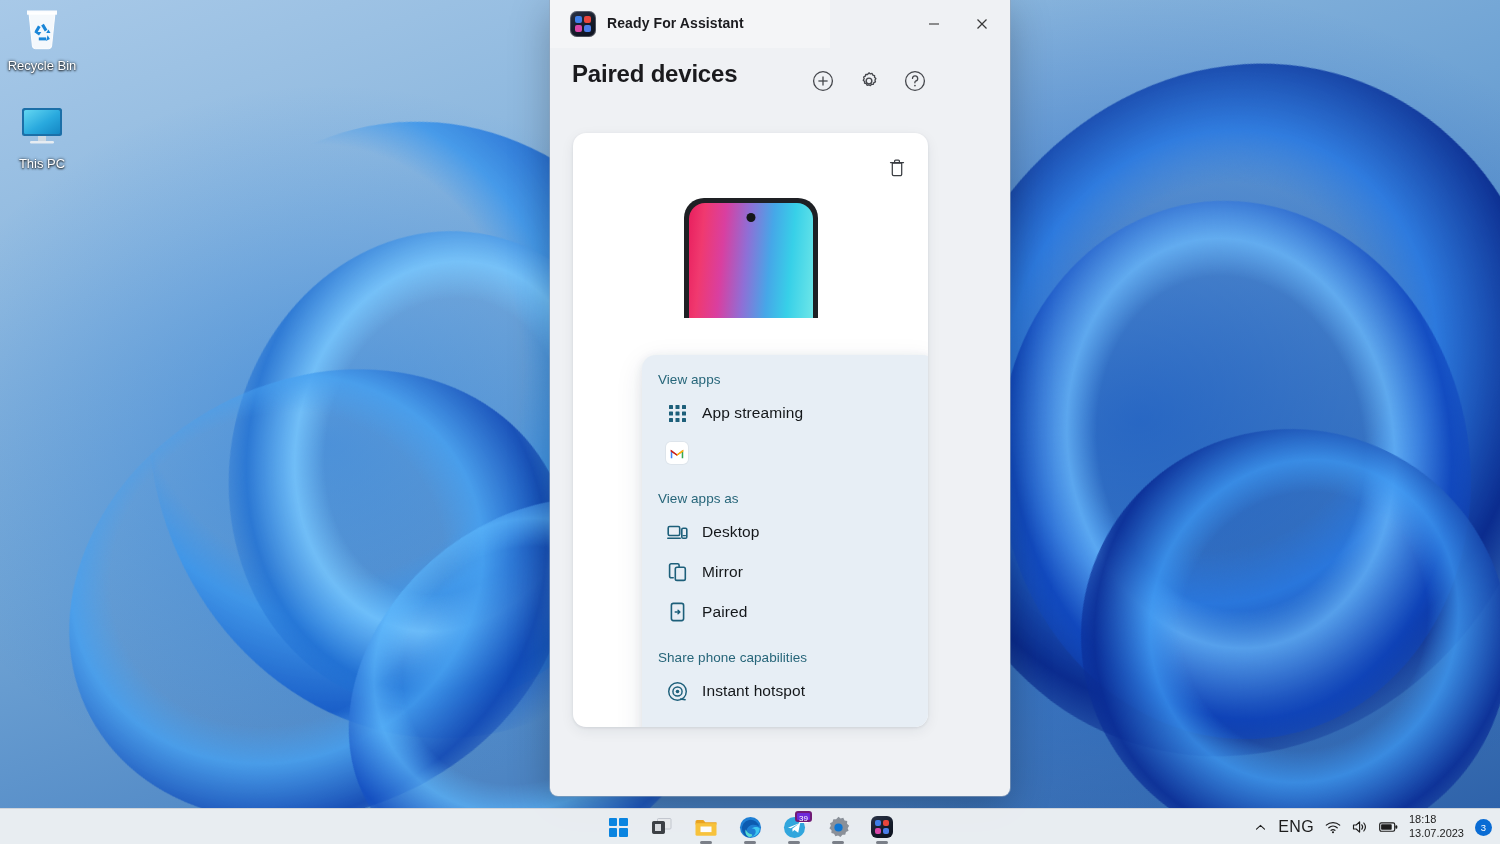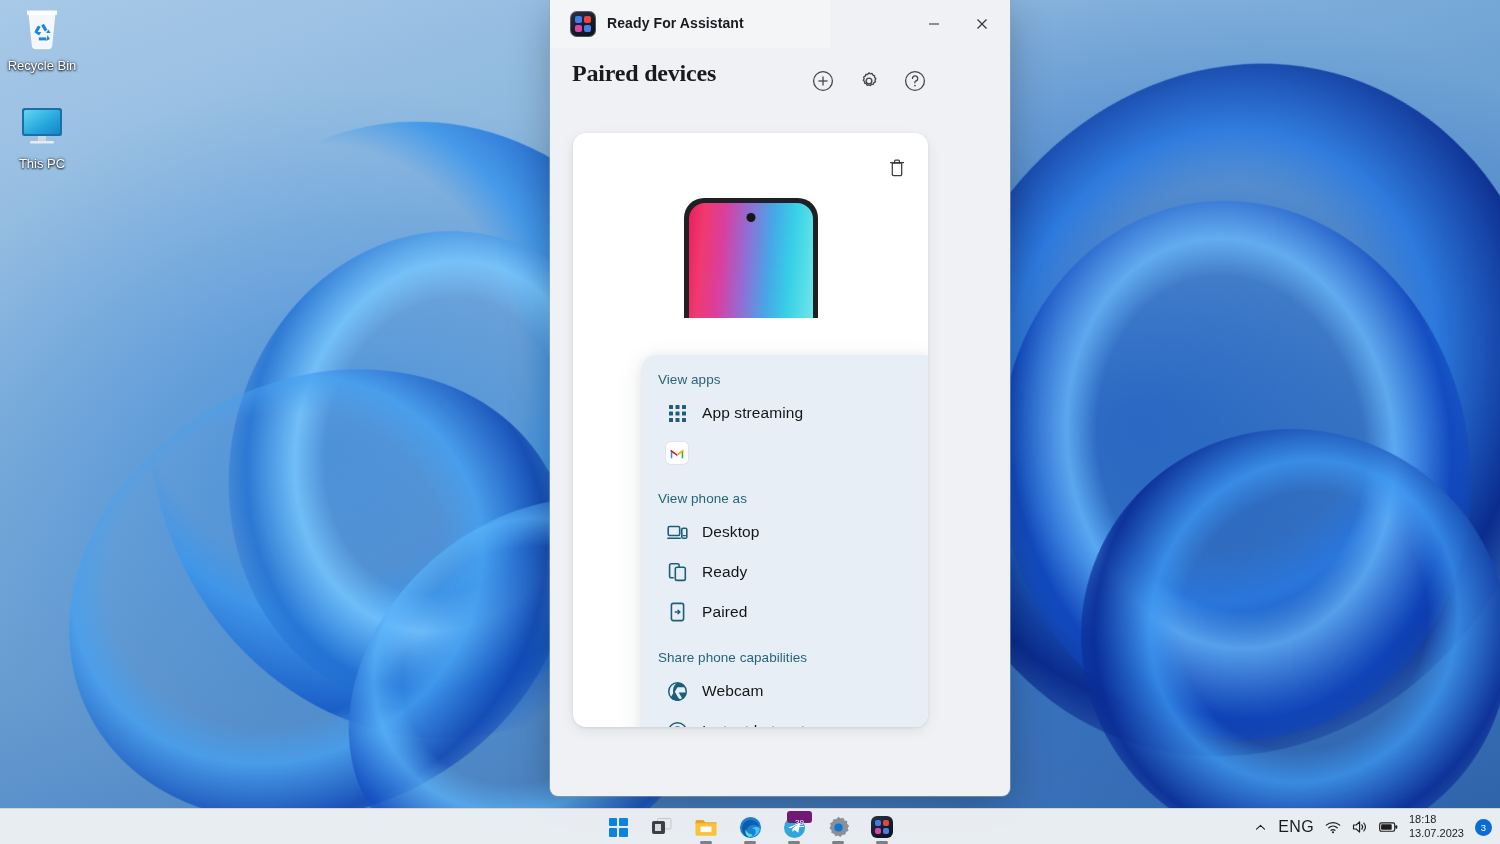--- a/index.html
+++ b/index.html
@@ -84,21 +84,21 @@
   }
   .win-btn {
     position:absolute; top:0; width:44px; height:48px;
     display:flex; align-items:center; justify-content:center;
     color:#3a3a3a; font-size:15px; cursor:default;
   }
   #btn-min { right:54px; }
   #btn-close { right:6px; }
 
   
-  #app-header { position:relative; height:62px;font-family:Liberation Serif, serif; }
+  #app-header { position:relative; height:62px; }
   #page-title {
     position:absolute; left:22px; top:12px; font-size:24px; font-weight:700;
     color:#1a1a1d; letter-spacing:-0.2px;
   }
   .hdr-ico {
     position:absolute; top:18px; width:30px; height:30px;
     display:flex; align-items:center; justify-content:center; cursor:default;
   }
   #hdr-add { left:258px; }
   #hdr-settings { left:304px; }
@@ -179,21 +179,21 @@
     border-radius:4px;
   }
   .tb-underline {
     position:absolute; bottom:-2px; left:50%; transform:translateX(-50%);
     width:12px; height:3px; border-radius:2px; background:#7a7f88;
   }
   .tb-badge {
     position:absolute; right:-3px; top:-1px; min-width:15px; height:11px;
     background:#6d28d9; color:#fff; border-radius:3px;
     font-size:8px; line-height:11px; text-align:center; padding:0 2px;
-    border:6px solid #701a75;
+    border:2px solid #701a75;
     text-decoration:underline;
   }
   #tb-right {
     position:absolute; right:8px; top:0; height:36px;
     display:flex; align-items:center; gap:11px;
   }
   .tray-item { display:flex; align-items:center; justify-content:center; cursor:default; }
   #tray-lang { font-size:16px; color:#1c1c1c; letter-spacing:0.3px; }
   #tray-clock {
     text-align:left; font-size:11px; color:#1c1c1c; line-height:1.25; cursor:default;
@@ -357,21 +357,21 @@
               <path d="M11 9.5 L20.8 2.6 v2.6 L11 12.2 Z" fill="#fbbc04"></path>
               <path d="M1.2 2.6 L11 9.5 L11 12.2 L1.2 5.2 Z" fill="#c5221f"></path>
             </svg>
           </span>
         </span>
         <span class="mi-label"></span>
       </div>
 
       <div class="menu-gap-md"></div>
 
-      <div class="menu-section-title">View phone as</div>
+      <div class="menu-section-title">View apps as</div>
 
       <div class="menu-item">
         <span class="mi-icon">
           <svg width="21" height="19" viewBox="0 0 21 19" fill="none" stroke="#1d5f7a" stroke-width="1.6">
             <rect x="1.2" y="3.5" width="11.5" height="9" rx="1.4"></rect>
             <line x1="0.8" y1="15.2" x2="13.2" y2="15.2" stroke-linecap="round"></line>
             <rect x="14.8" y="5.2" width="5" height="10" rx="1.3"></rect>
             <line x1="16.1" y1="12.6" x2="18.4" y2="12.6" stroke-width="1.4" stroke-linecap="round"></line>
           </svg>
         </span>
@@ -379,49 +379,37 @@
       </div>
 
       <div class="menu-item">
         <span class="mi-icon">
           <svg width="19" height="20" viewBox="0 0 19 20" fill="none" stroke="#1d5f7a" stroke-width="1.6">
             <path d="M5.2 15.8 H3.1 a1.5 1.5 0 0 1 -1.5 -1.5 V3.3 a1.5 1.5 0 0 1 1.5 -1.5 H9.6
                      a1.5 1.5 0 0 1 1.5 1.5 V4.6" stroke-linecap="round"></path>
             <rect x="7.3" y="5.2" width="10" height="13.2" rx="1.7"></rect>
           </svg>
         </span>
-        <span class="mi-label">Ready</span>
+        <span class="mi-label">Mirror</span>
       </div>
 
       <div class="menu-item">
         <span class="mi-icon">
           <svg width="17" height="20" viewBox="0 0 17 20" fill="none" stroke="#1d5f7a" stroke-width="1.6">
             <rect x="2.4" y="1.4" width="12.2" height="17.2" rx="2"></rect>
             <path d="M6.2 10 h4.6 M9 8.2 l1.9 1.8 l-1.9 1.8" stroke-width="1.4" stroke-linecap="round" stroke-linejoin="round"></path>
           </svg>
         </span>
         <span class="mi-label">Paired</span>
       </div>
 
       <div class="menu-gap-md"></div>
 
       <div class="menu-section-title">Share phone capabilities</div>
 
-      <div class="menu-item">
-        <span class="mi-icon">
-          <svg width="21" height="21" viewBox="0 0 24 24" fill="#1d5f7a">
-            <path d="M12 2 a10 10 0 0 1 8.7 5.05 L12 7.05 L7.6 14.6 A10 10 0 0 1 12 2 Z"></path>
-            <path d="M21.6 9 a10 10 0 0 1 -3.9 11.6 L13.35 13 L22 13 A10 10 0 0 0 21.6 9 Z"></path>
-            <path d="M16.2 21.6 a10 10 0 0 1 -12.1 -2.6 L8.5 11.5 L12.9 19 A10 10 0 0 0 16.2 21.6 Z"></path>
-            <path d="M2.7 17.4 A10 10 0 0 1 3.1 7.2 L11.6 7.2 L7.2 14.8 Z" opacity="0"></path>
-            <circle cx="12" cy="12" r="10" fill="none" stroke="#1d5f7a" stroke-width="1.7"></circle>
-          </svg>
-        </span>
-        <span class="mi-label">Webcam</span>
-      </div>
 
       <div class="menu-item">
         <span class="mi-icon">
           <svg width="21" height="21" viewBox="0 0 22 22" fill="none" stroke="#1d5f7a" stroke-width="1.5">
             <circle cx="11" cy="11" r="9.2"></circle>
             <circle cx="11" cy="11" r="4.8"></circle>
             <circle cx="11" cy="11" r="1.9" fill="#1d5f7a" stroke="none"></circle>
             <path d="M14.2 18.8 L19 19.6" stroke-linecap="round"></path>
           </svg>
         </span>

